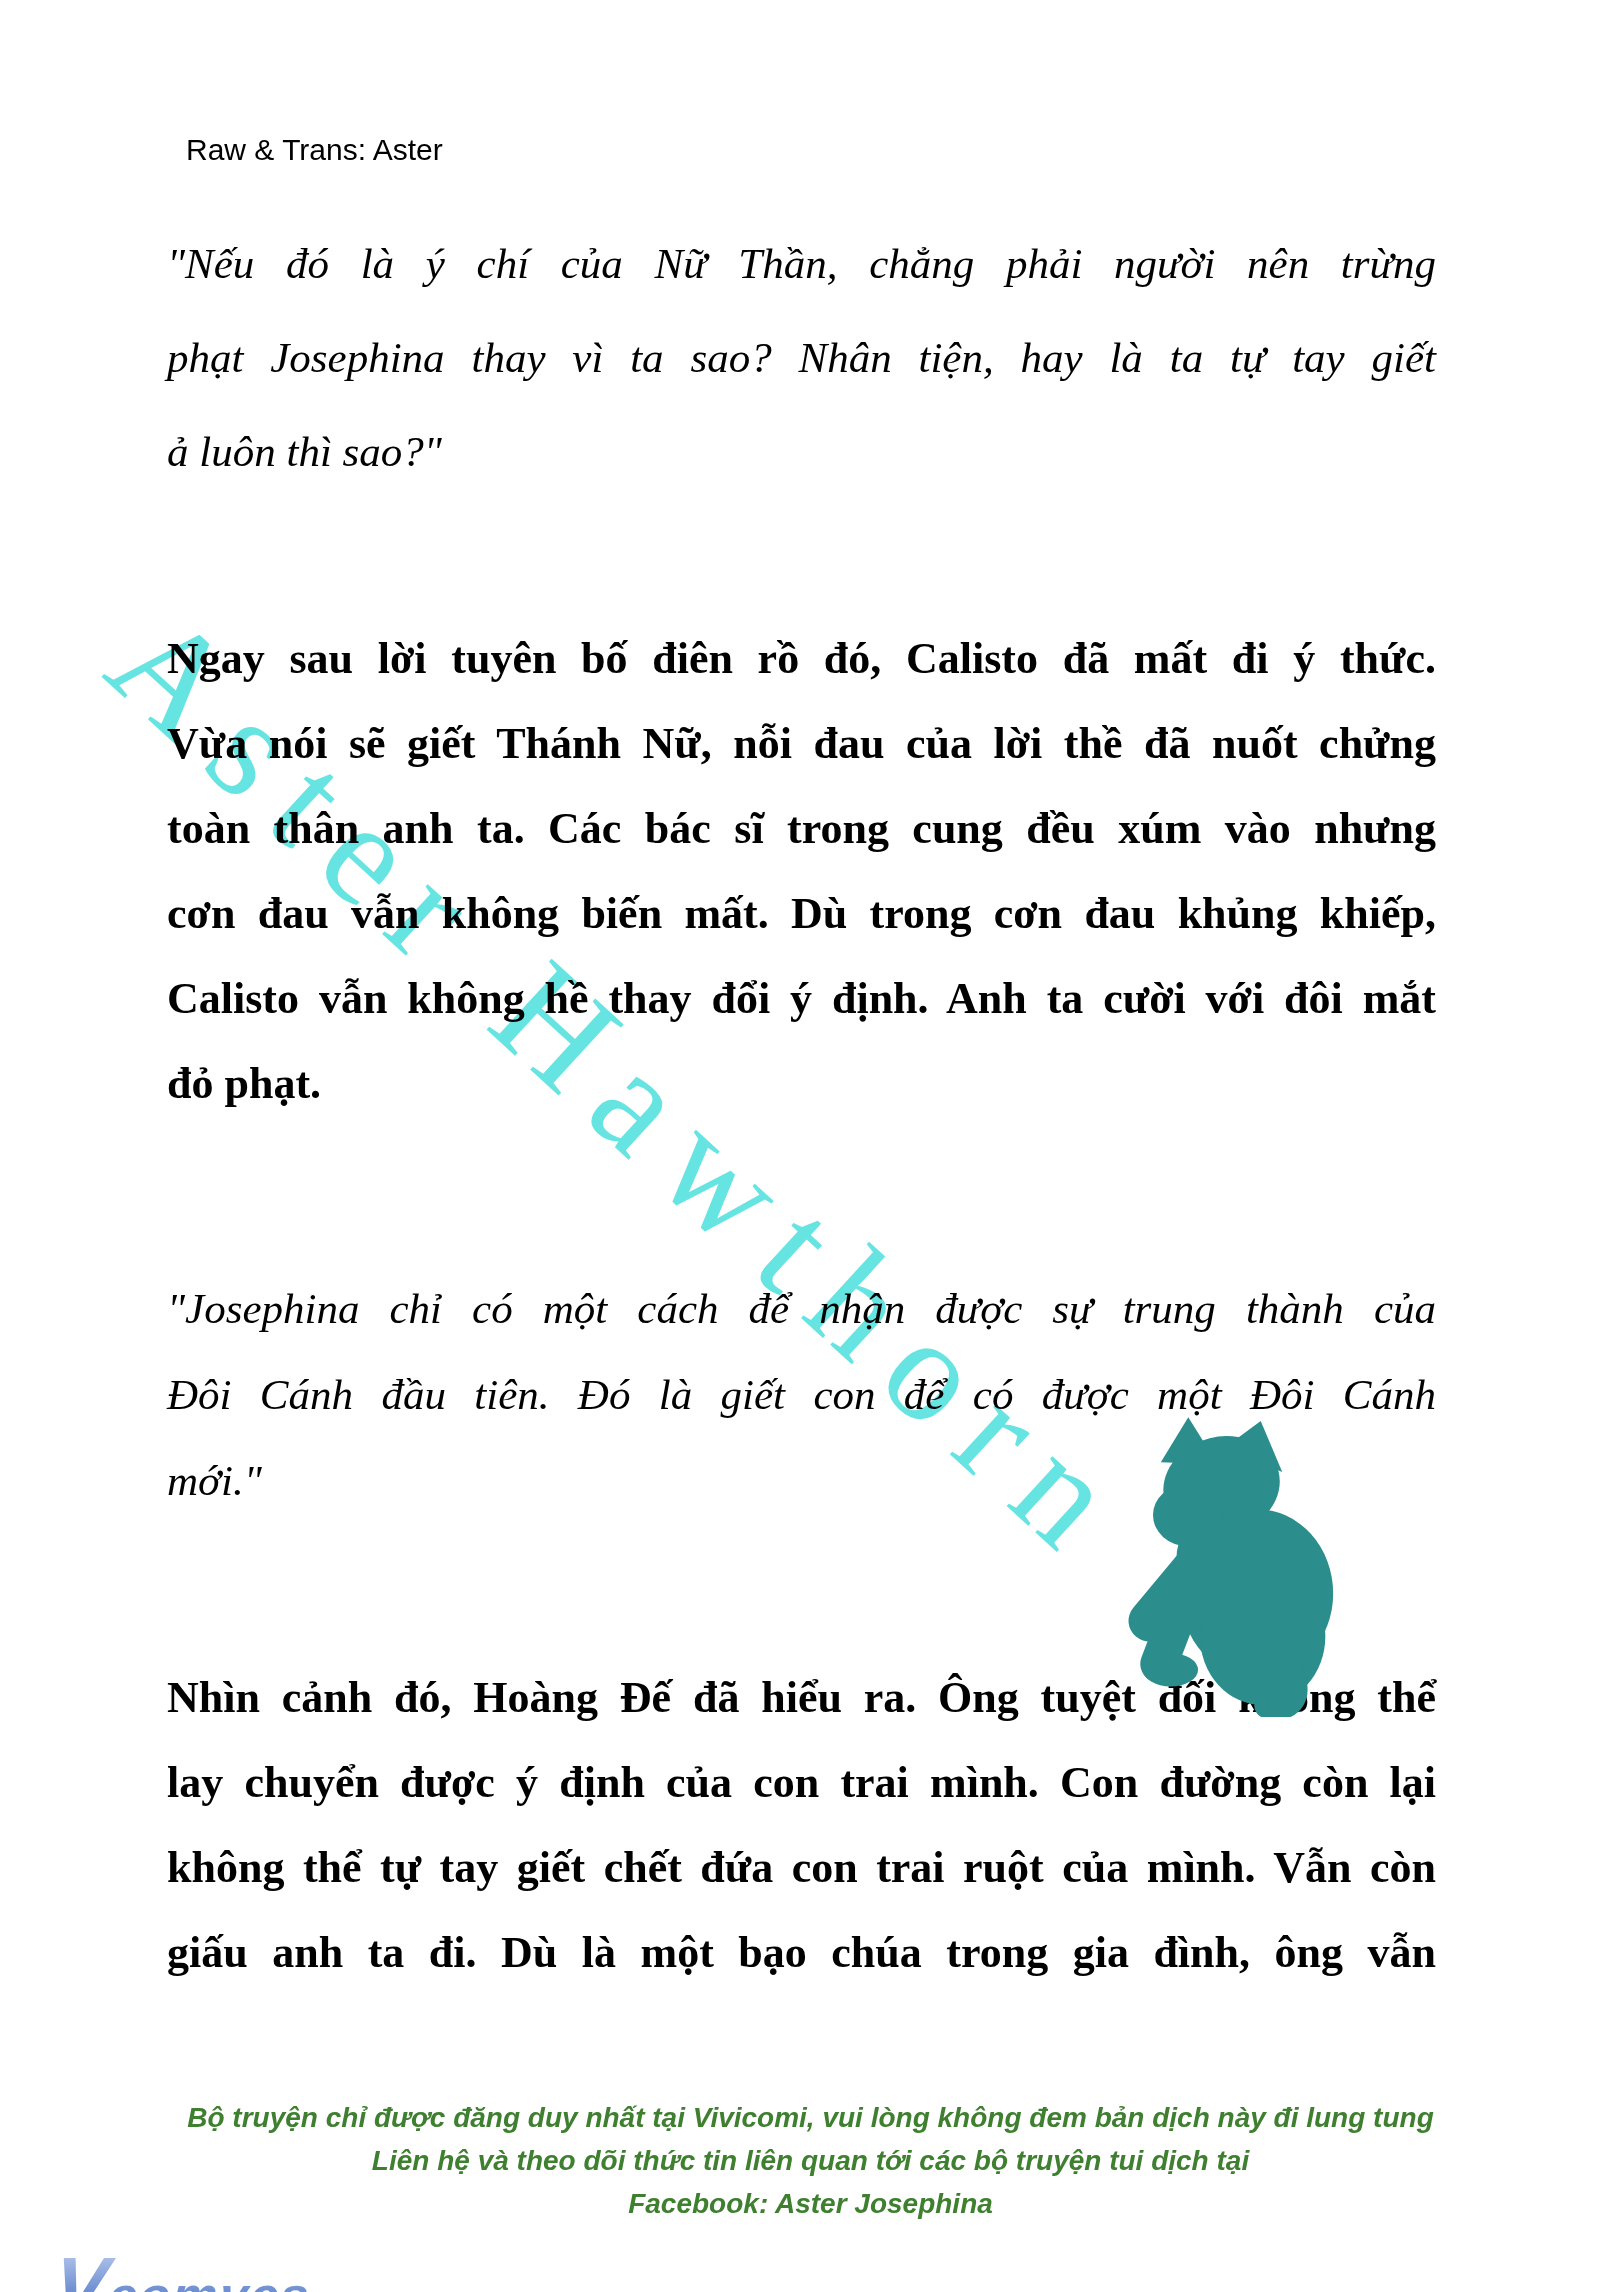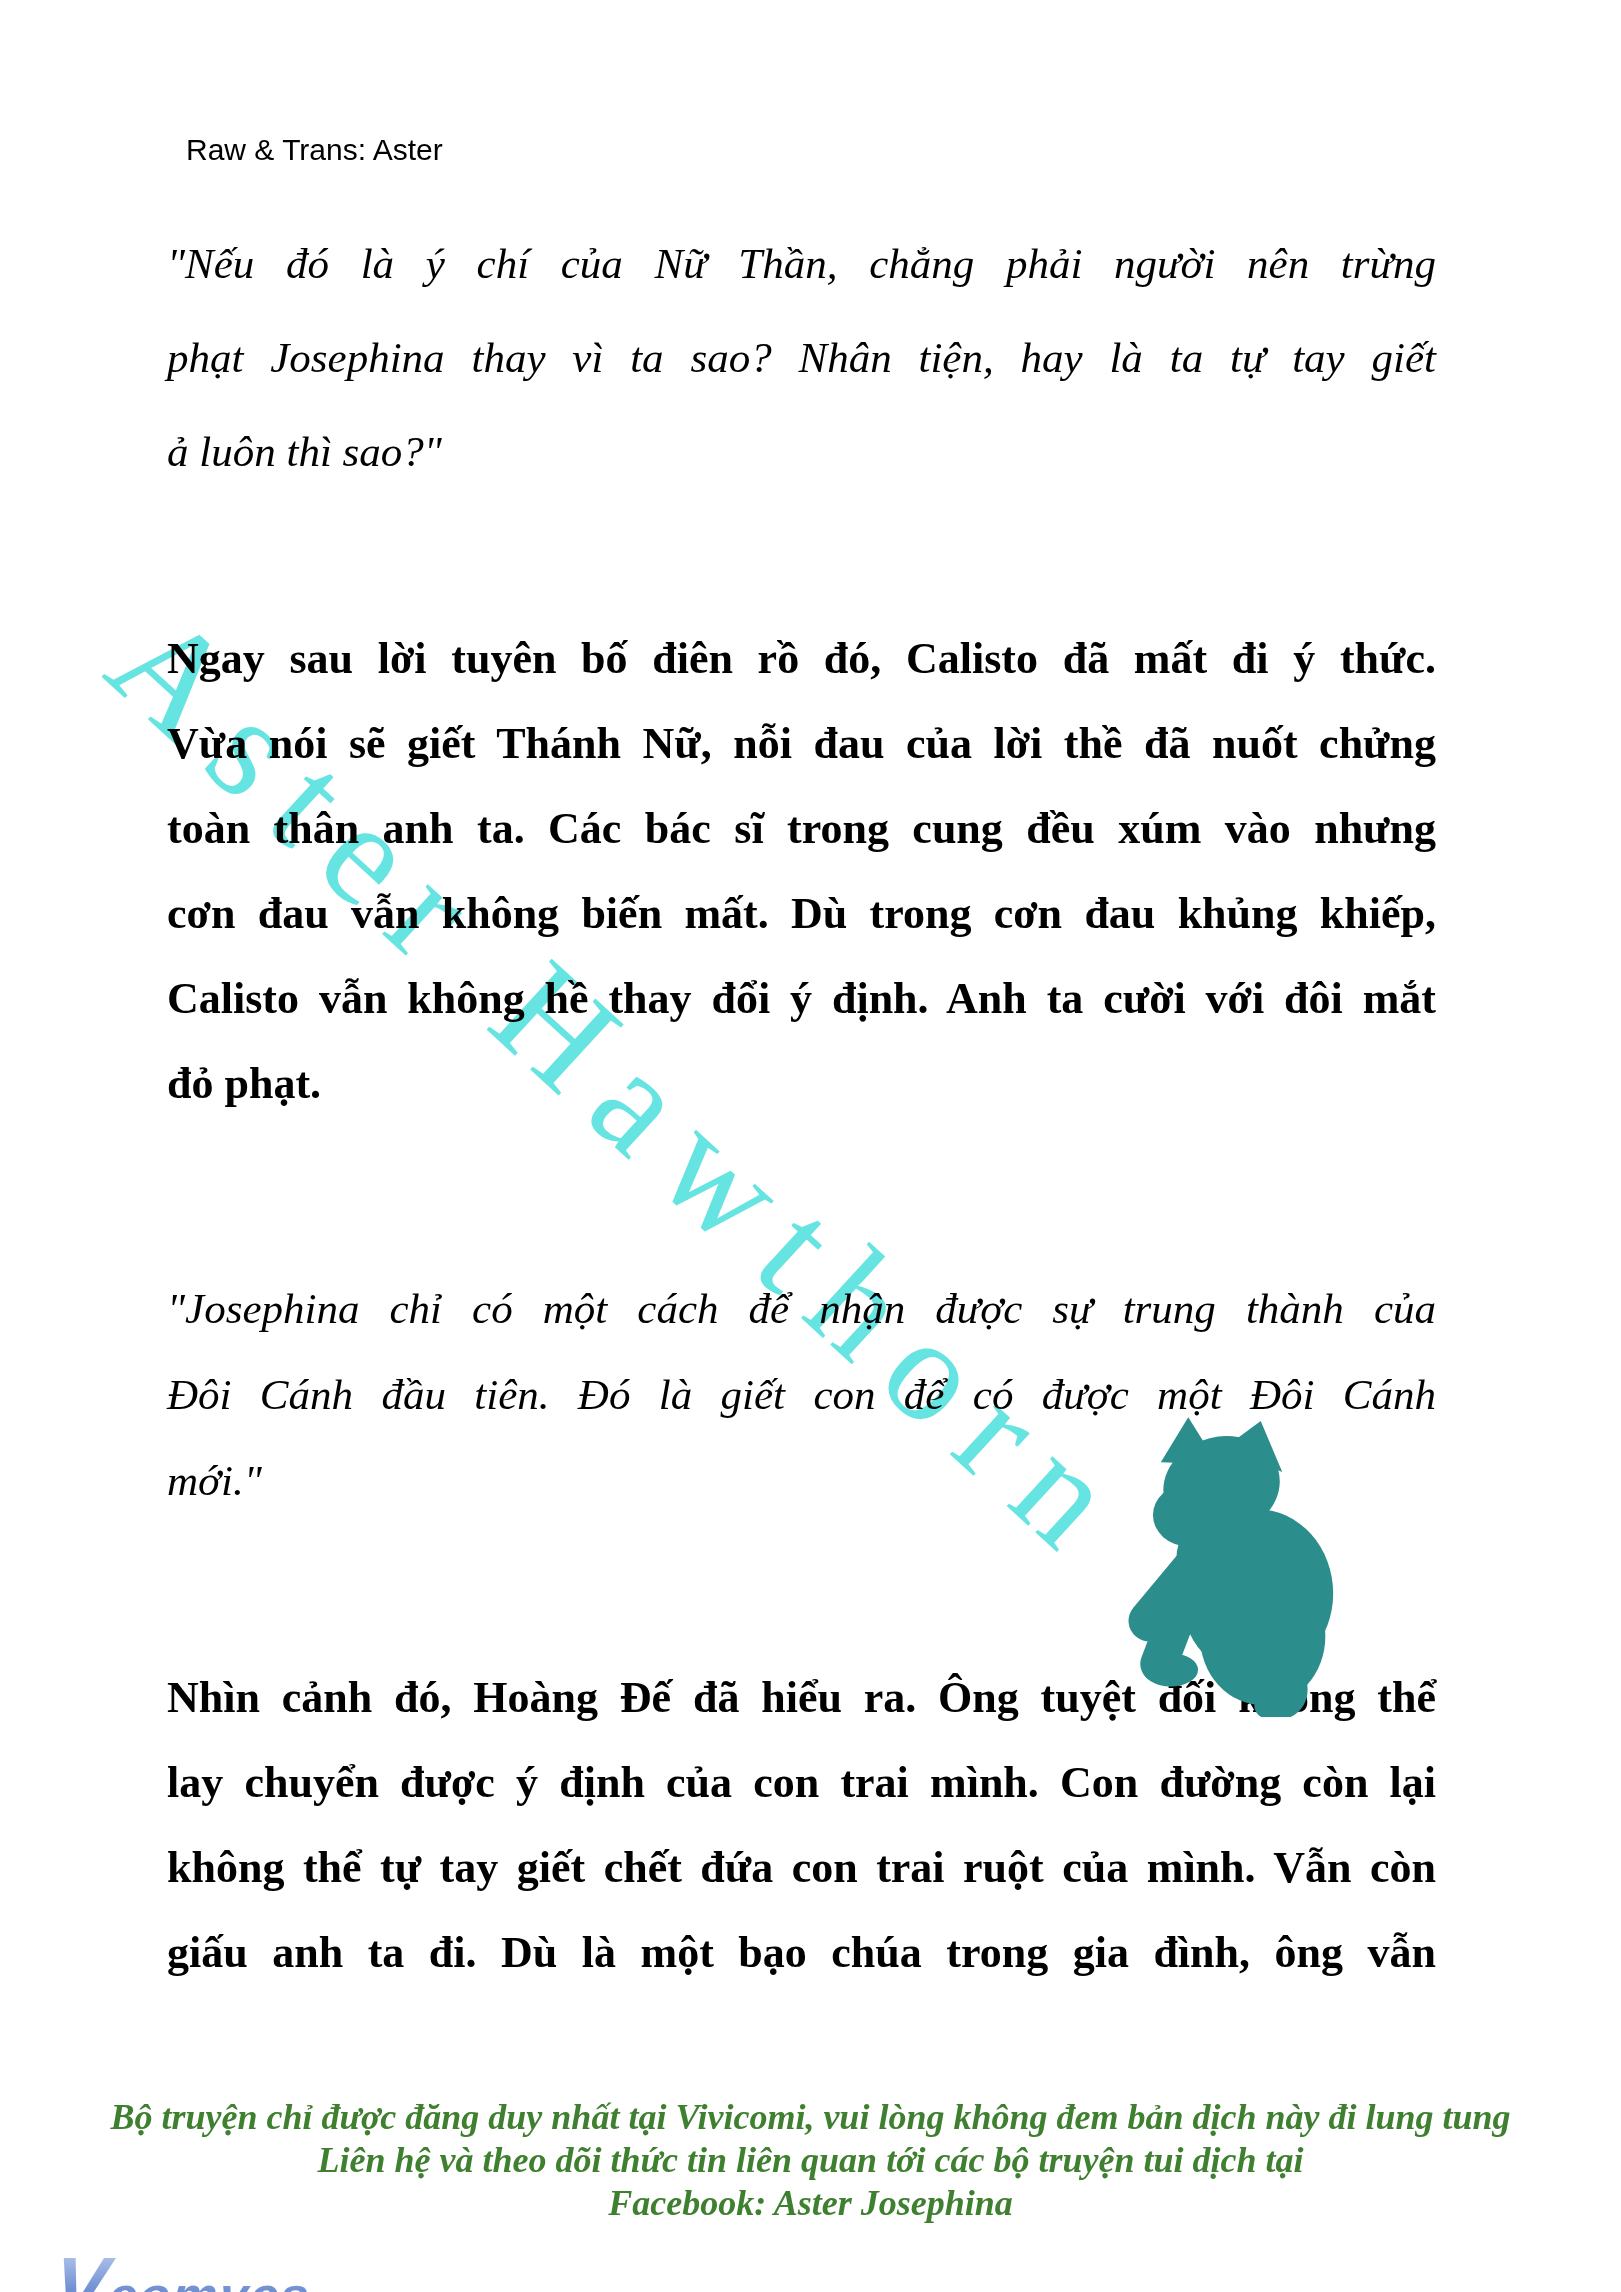--- a/index.html
+++ b/index.html
@@ -26,22 +26,22 @@
   .lh87 .line{line-height:85px;font-weight:bold;}
   .line{white-space:normal;}
   .jline{text-align:justify;text-align-last:justify;}
   .lline{text-align:left;}
   .p1{top:174px;}
   .p2{top:573px;}
   .p3{top:1223px;}
   .p4{top:1612px;}
   .footer{position:absolute;left:0;top:2053px;width:1621px;z-index:2;text-align:center;}
   .fline{
-    font-family:Liberation Serif, serif;font-weight:bold;font-style:italic;
-    font-size:36px;line-height:43px;color:var(--footer_green,#3f8030);
+    font-family:Liberation Sans, sans-serif;font-weight:bold;font-style:italic;
+    font-size:28px;line-height:43px;color:var(--footer_green,#3f8030);
   }
   .cat{position:absolute;left:1106px;top:1370px;z-index:2;width:235px;height:304px;}
   .vlogo{
     position:absolute;left:54px;top:2197px;z-index:2;
     font-family:"Liberation Sans",sans-serif;font-style:italic;font-weight:bold;
     font-size:51px;letter-spacing:2px;transform:skewX(-6deg);
     color:var(--logo_blue,#86a3dc);
   }
   .vlogo::first-letter{font-size:80px;}
   @supports (-webkit-background-clip: text){

